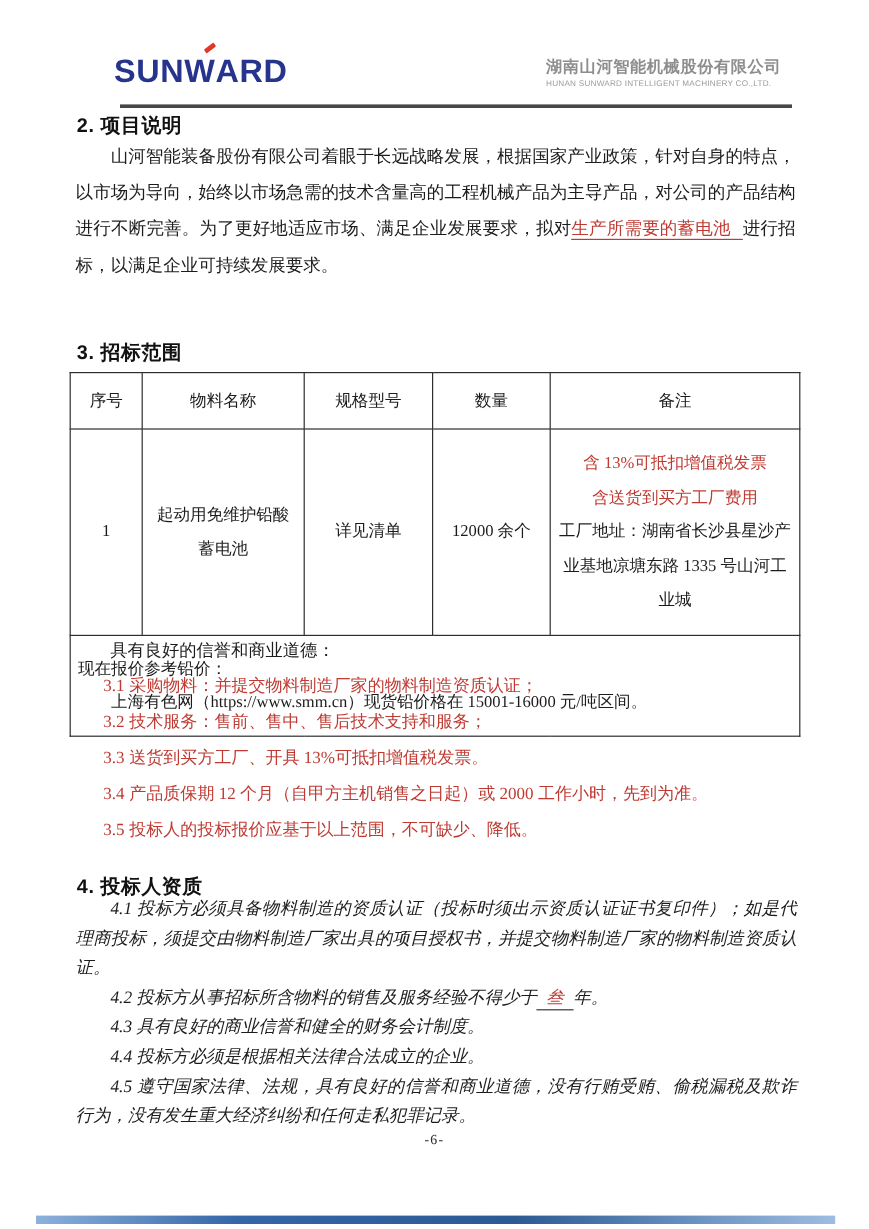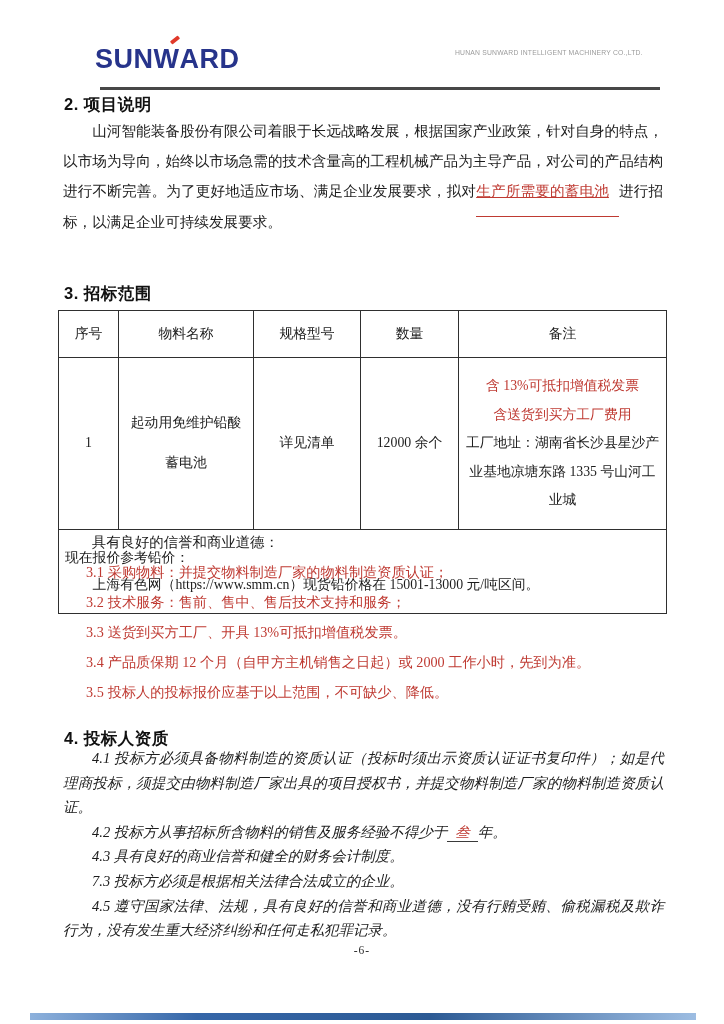--- a/index.html
+++ b/index.html
@@ -28,21 +28,21 @@
     font-family:"Liberation Sans","DejaVu Sans",sans-serif;}
   .company .cn{font-size:13.5px;font-weight:bold;color:var(--header-gray);letter-spacing:.5px;}
   .company .en{font-size:6.8px;color:#9b9b9b;letter-spacing:.2px;margin-top:2px;}
   .header-rule{position:absolute;left:100px;top:87px;width:560px;height:2.5px;background:#474747;}
   
   .h2{position:absolute;left:64px;font-size:16.5px;font-weight:bold;color:#111;
     font-family:"Liberation Sans","DejaVu Sans",sans-serif;letter-spacing:.5px;}
   
   .para{position:absolute;left:63px;width:600px;font-size:14.6px;line-height:30.2px;
     text-align:justify;text-indent:2em;}
-  .u-red{color:var(--text-red);border-bottom:1.5px solid var(--text-red);padding-right:10px;padding-bottom:17px;text-decoration:underline;}
+  .u-red{color:var(--text-red);border-bottom:1.5px solid var(--text-red);padding-right:10px;padding-bottom:0;}
   
   table.bid{position:absolute;left:58px;top:310px;width:608px;border-collapse:collapse;
     table-layout:fixed;font-size:13.8px;color:#1c1c1c;}
   table.bid th,table.bid td{border:1.4px solid var(--border-dark);padding:14px 6px;}
   table.bid th{height:34px;font-weight:normal;text-align:center;}
   table.bid td.c{text-align:center;vertical-align:middle;}
   td.remark{vertical-align:top;padding:4px 8px;}
   .remark .red{color:var(--text-red);text-align:center;line-height:28.5px;}
   .remark .addr{text-align:center;line-height:28.5px;}
   td.note-cell{padding:5px 10px;line-height:27.5px;}
@@ -64,20 +64,21 @@
 </style>
 </head>
 <body>
 
 <div class="page">
 
   <div class="logo">
     <span>SUN</span><span class="w"><span>W</span><span class="accent"></span></span><span>ARD</span>
   </div>
   <div class="company">
+    <div class="cn">湖南山河智能机械股份有限公司</div>
     <div class="en">HUNAN SUNWARD INTELLIGENT MACHINERY CO.,LTD.</div>
   </div>
   <div class="header-rule"></div>
 
   <div class="h2" style="top:94px;">2. 项目说明</div>
   <div class="para" style="top:116px;">
     <span>山河智能装备股份有限公司着眼于长远战略发展，根据国家产业政策，针对自身的特点，以市场为导向，始终以市场急需的技术含量高的工程机械产品为主导产品，对公司的产品结构进行不断完善。为了更好地适应市场、满足企业发展要求，拟对</span><span class="u-red">生产所需要的蓄电池</span><span>进行招标，以满足企业可持续发展要求。</span>
   </div>
 
   <div class="h2" style="top:283px;">3. 招标范围</div>
@@ -93,33 +94,33 @@
     <tbody>
         <tr>
       <th>序号</th>
       <th>物料名称</th>
       <th>规格型号</th>
       <th>数量</th>
       <th>备注</th>
     </tr>
     <tr style="height:126px;">
       <td class="c">1</td>
-      <td class="c" style="line-height:40px;">起动用免维护铅酸蓄电池</td>
+      <td class="c" style="line-height:29px;">起动用免维护铅酸蓄电池</td>
       <td class="c">详见清单</td>
       <td class="c">12000 余个</td>
       <td class="remark">
         <div class="red">含 13%可抵扣增值税发票</div>
         <div class="red">含送货到买方工厂费用</div>
         <div class="addr">工厂地址：湖南省长沙县星沙产业基地凉塘东路 1335 号山河工业城</div>
       </td>
     </tr>
     <tr style="height:57px;">
       <td colspan="5" class="note-cell">
         <div>现在报价参考铅价：</div>
-        <div class="note2">上海有色网（https://www.smm.cn）现货铅价格在 15001-13000 元/吨区间。</div>
+        <div class="note2">上海有色网（https://www.smm.cn）现货铅价格在 15001-16000 元/吨区间。</div>
       </td>
     </tr>
   </tbody>
     </table>
 
   <div class="intro">具有良好的信誉和商业道德：</div>
 
   <div class="scope">
     <div class="item">
       <span class="num">3.1</span><span>采购物料：并提交物料制造厂家的物料制造资质认证；</span>
@@ -138,20 +139,20 @@
     </div>
   </div>
 
   <div class="h2" style="top:728px;">4. 投标人资质</div>
   <div class="sec4">
     <p>4.1 投标方必须具备物料制造的资质认证（投标时须出示资质认证证书复印件）；如是代理商投标，须提交由物料制造厂家出具的项目授权书，并提交物料制造厂家的物料制造资质认证。</p>
     <p>
       <span>4.2 投标方从事招标所含物料的销售及服务经验不得少于</span><span class="u-black">叁</span><span>年。</span>
     </p>
     <p>4.3 具有良好的商业信誉和健全的财务会计制度。</p>
-    <p>7.3 投标方必须是根据相关法律合法成立的企业。</p>
+    <p>4.4 投标方必须是根据相关法律合法成立的企业。</p>
     <p>4.5 遵守国家法律、法规，具有良好的信誉和商业道德，没有行贿受贿、偷税漏税及欺诈行为，没有发生重大经济纠纷和任何走私犯罪记录。</p>
   </div>
 
   <div class="pagenum">-6-</div>
   <div class="footer-bar"></div>
 
 </div>
 
 </body></html>

